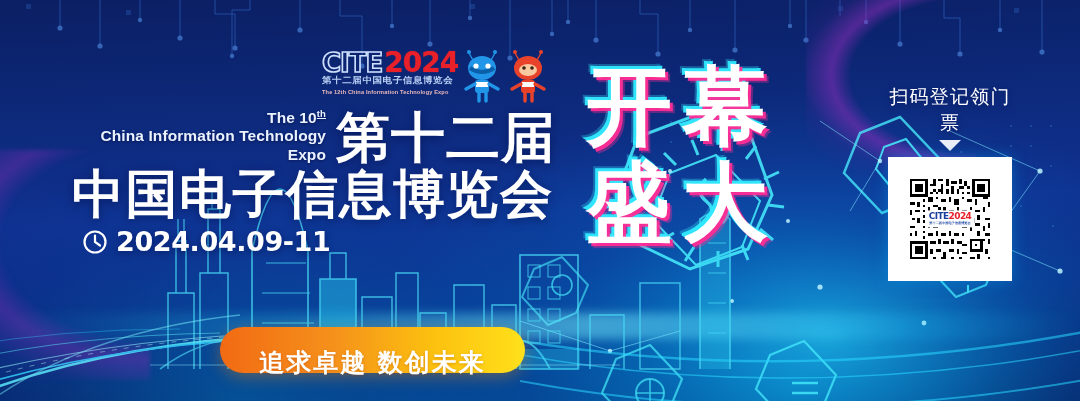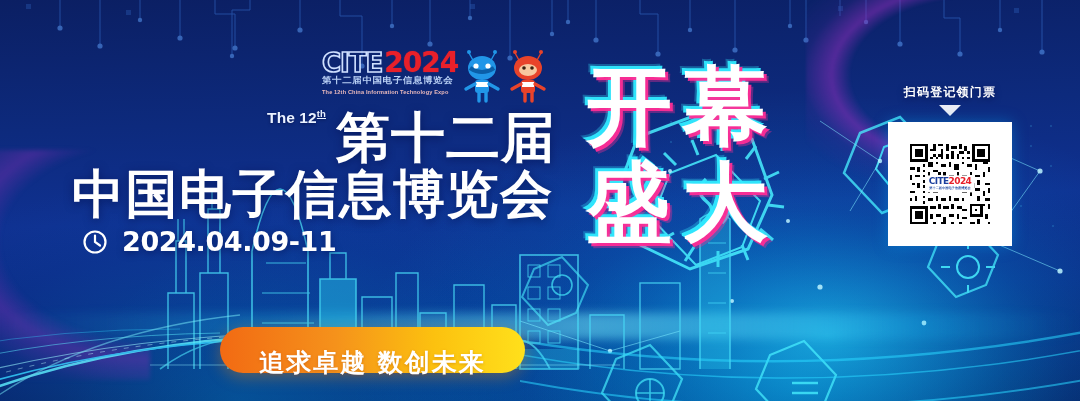--- a/index.html
+++ b/index.html
@@ -62,21 +62,21 @@
   }
   .title-main{
     position:absolute;left:-6px;top:52px;
     color:#fff;font-size:52px;font-weight:bold;letter-spacing:1.5px;
     font-family:"DejaVu Sans","Liberation Sans",sans-serif;
     text-shadow:0 2px 10px rgba(2,12,70,.55);
     white-space:nowrap;
   }
 
   .meta-row{position:absolute;left:4px;top:118px;display:flex;align-items:center;gap:14px;white-space:nowrap;}
-  .meta-item{display:flex;align-items:center;gap:14px;}
+  .meta-item{display:flex;align-items:center;gap:8px;}
   .meta-date{
     color:#fff;font-weight:bold;font-size:27px;letter-spacing:-.4px;
     font-family:"DejaVu Sans","Liberation Sans",sans-serif;
     text-shadow:0 2px 7px rgba(2,12,70,.5);
   }
   .meta-place{
     color:#fff;font-weight:bold;font-size:25px;letter-spacing:0px;
     font-family:"DejaVu Sans","Liberation Sans",sans-serif;
     text-shadow:0 2px 7px rgba(2,12,70,.5);
   }
@@ -119,21 +119,21 @@
        3px  3px 0 rgba(255,45,150,.95),
       -3px -3px 0 rgba(50,235,255,.95),
        5px  5px 0 rgba(255,45,150,.35),
       -5px -5px 0 rgba(50,235,255,.30);
   }
   .hero-l2{margin-top:10px;}
 
   
   .qr-block{position:absolute;left:880px;top:84px;width:140px;text-align:center;}
   .qr-title{
-    color:#ffffff;font-weight:bold;font-size:12px;letter-spacing:1.2px;
+    color:#ffffff;font-weight:normal;font-size:19px;letter-spacing:1.2px;
     font-family:"DejaVu Sans","Liberation Sans",sans-serif;
     text-shadow:0 2px 6px rgba(2,12,70,.6);
   }
   .qr-arrow{
     width:0;height:0;margin:4px auto 6px auto;
     border-left:11px solid transparent;border-right:11px solid transparent;
     border-top:11px solid #ffffff;opacity:.92;
   }
   .qr-frame{
     width:124px;height:124px;margin:0 auto;background:#fff;padding:19px;
@@ -426,21 +426,22 @@
       <rect x="15" y="34" width="14" height="13" rx="3" fill="#e8432a"></rect>
       <rect x="16" y="36" width="12" height="5" fill="#ffffff"></rect>
       <path d="M15 38 l-9 5 M29 38 l9 5" stroke="#e8432a" stroke-width="3.4" stroke-linecap="round"></path>
       <path d="M19 47 v8 M26 47 v8" stroke="#e8432a" stroke-width="3.4" stroke-linecap="round"></path>
     </g>
   </svg>
 
   <div class="left-block">
 
     <div class="eyebrow">
-      <div class="l1"><span>The 12</span><span class="sup">th</span></div>
+      <div class="l1"><span>The 10</span><span class="sup">th</span></div>
+      <div class="l2">China Information Technology Expo</div>
     </div>
 
     <div class="title-12">第十二届</div>
     <div class="title-main">中国电子信息博览会</div>
 
     <div class="meta-row">
       <div class="meta-item">
         <svg class="ic" width="26" height="26" viewBox="0 0 26 26">
           <circle cx="13" cy="13" r="10.5" fill="none" stroke="#ffffff" stroke-width="2.2"></circle>
           <path d="M13 6.5 V13 L18 16.5" fill="none" stroke="#ffffff" stroke-width="2.2" stroke-linecap="round"></path>

